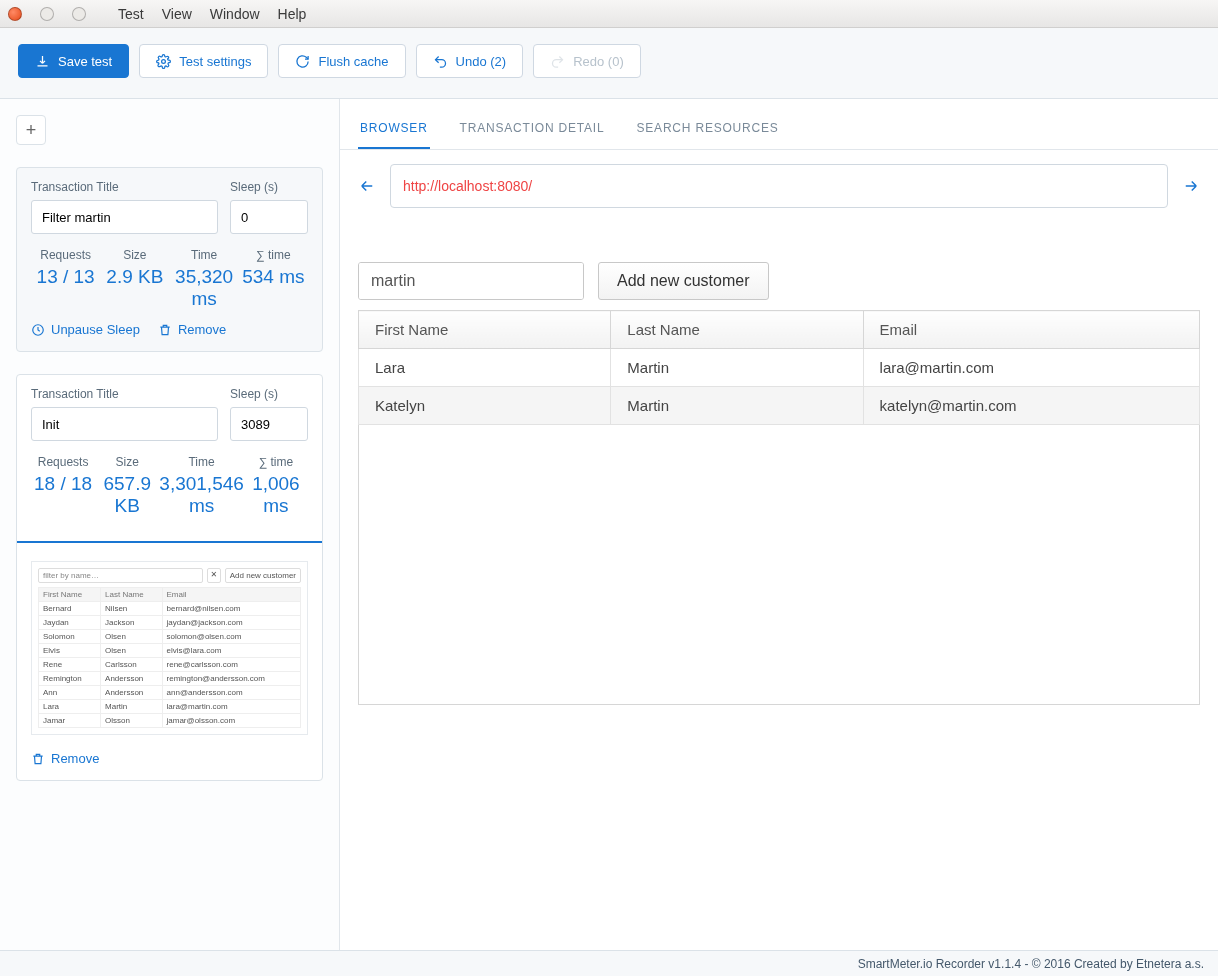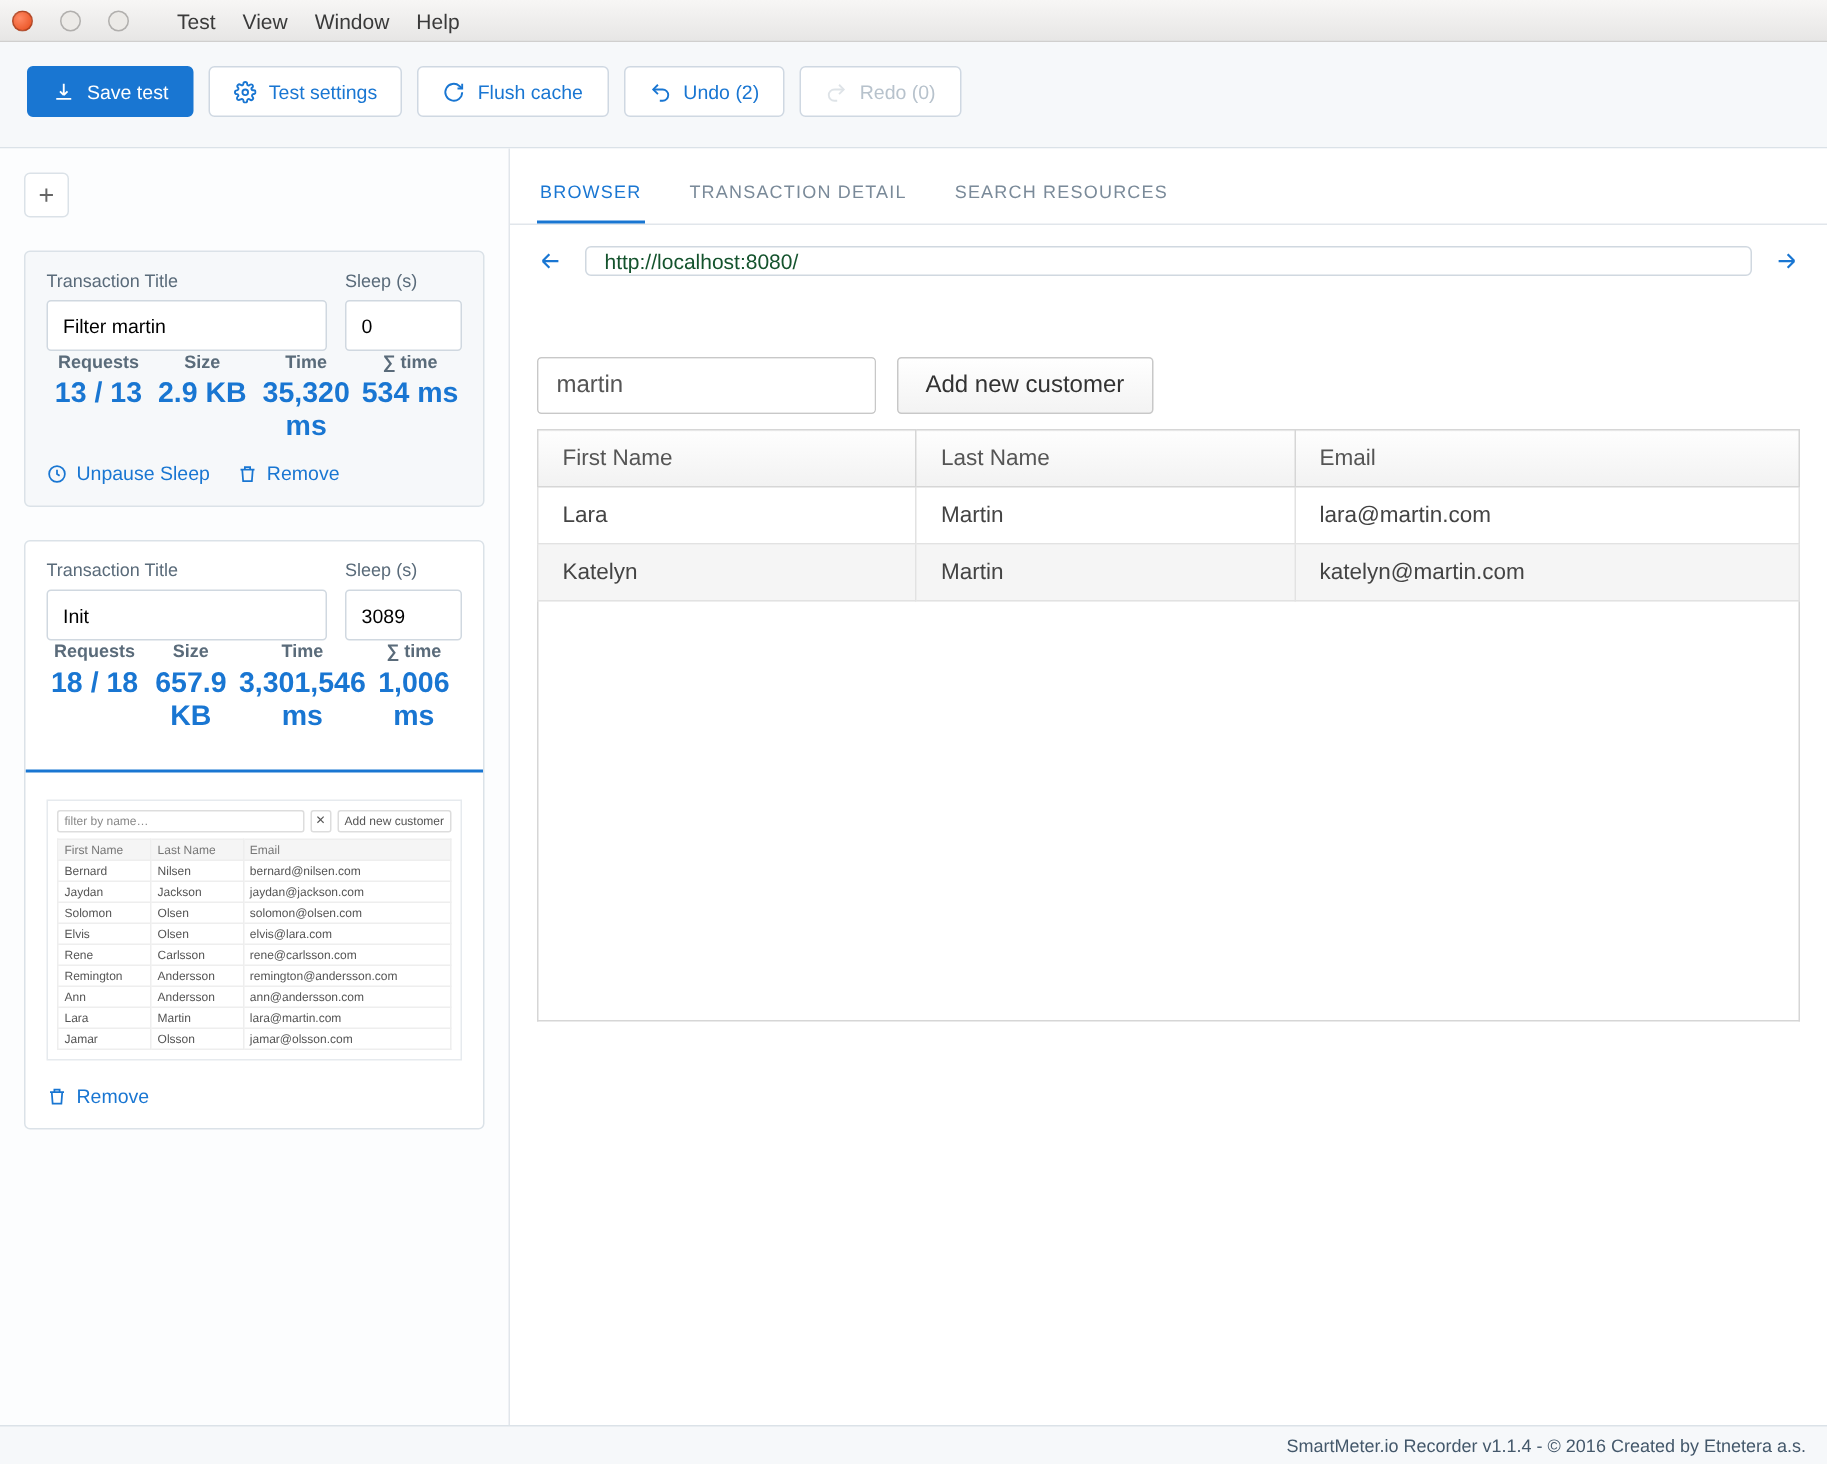--- a/index.html
+++ b/index.html
@@ -115,21 +115,21 @@
   .card hr.accent { border:0; border-top:2px solid #1976d2; margin-top:10px; }
 
   .row { display:flex; gap:12px; align-items:flex-end; }
   .field { flex:1; }
   .field .flabel { font-size:12px; color:#5a6b7a; margin-bottom:6px; display:block; }
   .field input {
     width:100%; height:34px;
     border:1px solid #d0d8e0; border-radius:3px;
     padding:0 10px; font-size:13px; background:#fff;
   }
-  .stats { display:flex; justify-content:flex-end; font-size:12px; text-align:center;font-weight:bold; }
+  .stats { display:flex; justify-content:flex-end; margin-top:14px; font-size:12px; text-align:center; }
   .stats .col { flex:1; }
   .stats .hd { color:#5a6b7a; }
   .stats .val { color:#1976d2; margin-top:4px; font-size:19px; }
   .card-actions { display:flex; gap:18px; margin-top:12px; font-size:13px; color:#1976d2; align-items:center; cursor:pointer; }
   .link-with-icon { display:flex; align-items:center; gap:6px; }
 
   .thumb {
     margin-top:10px;
     background:#fff;
     border:1px solid #e6eaee;
@@ -172,23 +172,23 @@
 
   .urlbar {
     display:flex; align-items:center; gap:14px;
     padding: 14px 18px;
   }
   .nav-arrow {
     color:#1976d2; width:18px; height:18px; cursor:pointer;
     display:flex; align-items:center; justify-content:center;
   }
   .url-input {
-    flex:1; height:20px;
+    flex:1; height:44px;
     border:1px solid #d0d8e0; border-radius:4px;
-    padding:0 12px; font-size:14px; color:#14532d;
+    padding:0 12px; font-size:14px; color:#ef4444;
   }
 
   .browser-frame {
     flex:1;
     margin: 0 18px 18px 18px;
     overflow:hidden;
   }
   .vaadin-toolbar {
     display:flex; gap:14px; margin: 40px 0 10px 0;
   }

